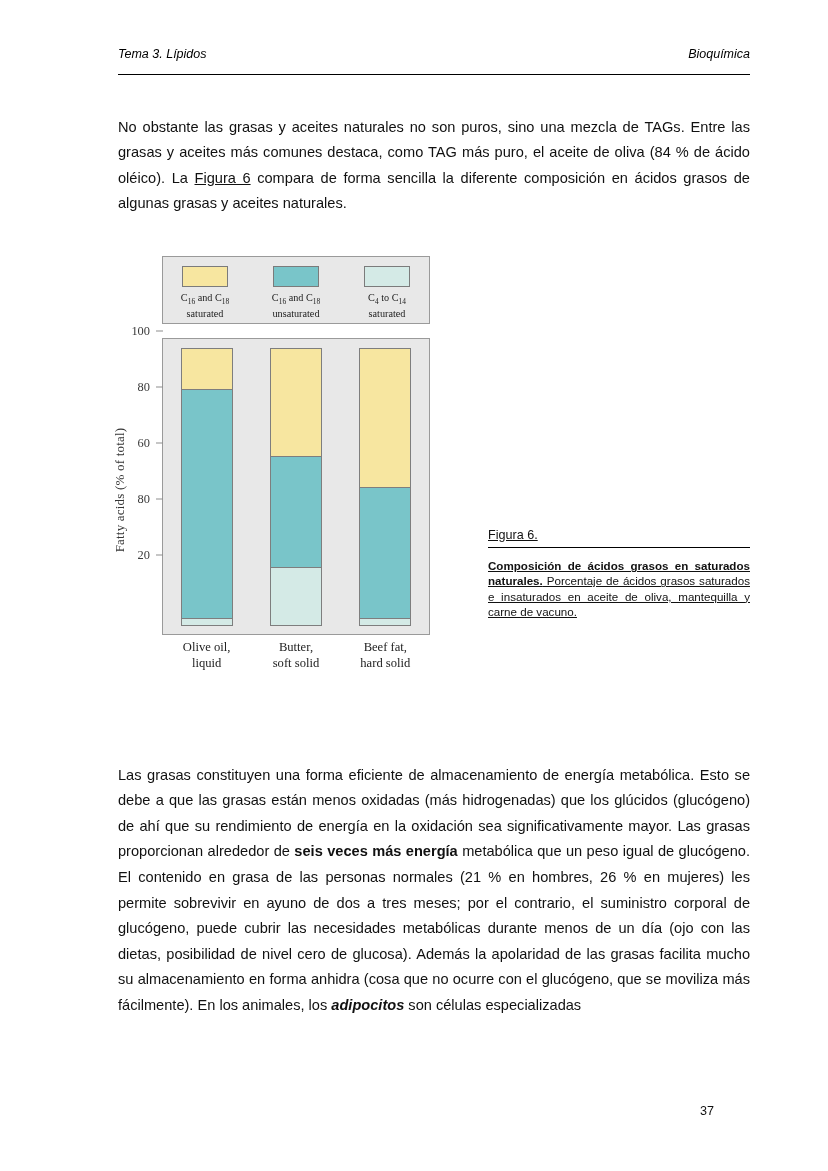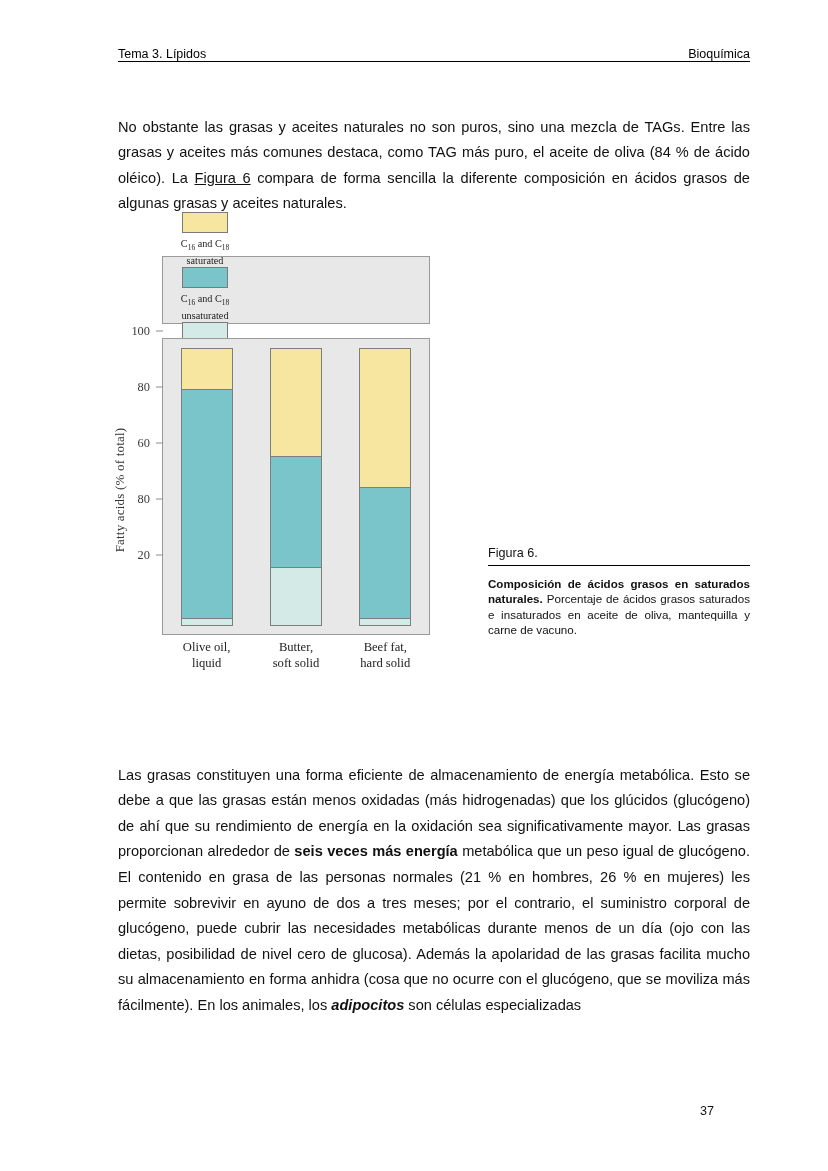--- a/index.html
+++ b/index.html
@@ -23,23 +23,24 @@
 
   
   .header {
     position: absolute;
     left: 118px;
     top: 47px;
     width: 632px;
     display: flex;
     justify-content: space-between;
     align-items: baseline;
+    font-style: italic;
     font-size: 12.5px;
     color: #000;
-    padding-bottom: 0;
+    padding-bottom: 13px;
     border-bottom: 1.4px solid #000;
   }
 
   
   .para {
     position: absolute;
     left: 118px;
     width: 632px;
     text-align: justify;
     font-size: 14.6px;
@@ -79,24 +80,23 @@
   .legend-box {
     position: absolute;
     left: 44px;
     top: 8px;
     width: 268px;
     height: 68px;
     background: #e8e8e8;
     border: 1px solid #9a9a9a;
     box-sizing: border-box;
     display: flex;
-    justify-content: center;
+    justify-content: space-between;
     align-items: flex-start;
     padding-top: 9px;
-    flex-direction: column;
   }
   .legend-item {
     width: 84px;
     text-align: center;
     font-family: "Liberation Serif", serif;
     font-size: 10.2px;
     line-height: 12.4px;
     color: #1b1b1b;
   }
   .legend-swatch {
@@ -201,25 +201,26 @@
     text-align: center;
     font-family: "Liberation Serif", serif;
     font-size: 12.8px;
     color: #222;
   }
 
   
   .caption {
     position: absolute;
     left: 488px;
-    top: 546px;
+    top: 528px;
     width: 262px;
     font-size: 11.6px;
     line-height: 15.2px;
     color: #111;
+    text-decoration: underline;
   }
   .caption-title {
     font-size: 12.6px;
     padding-bottom: 4px;
     border-bottom: 1.3px solid #000;
   }
   .caption-text {
     margin-top: 10px;
     text-align: justify;
   }

